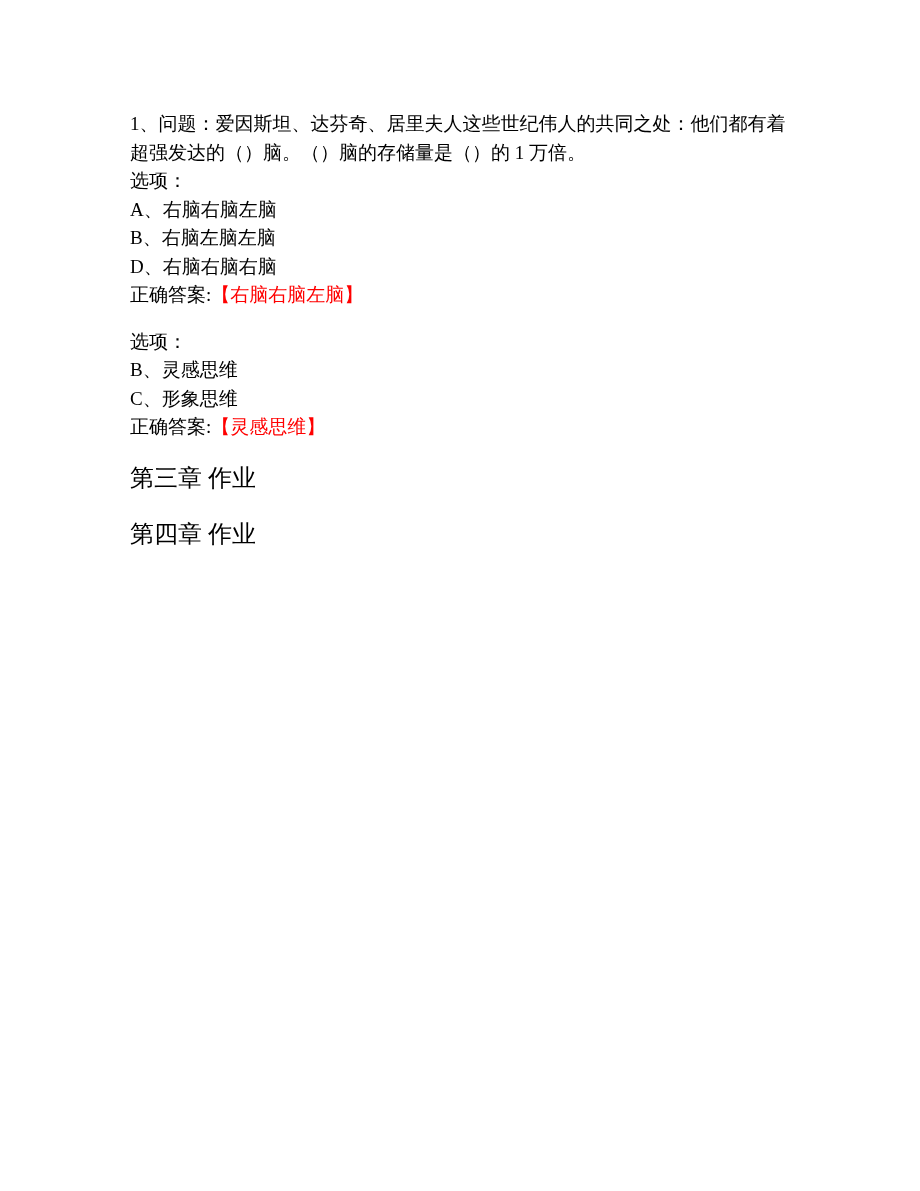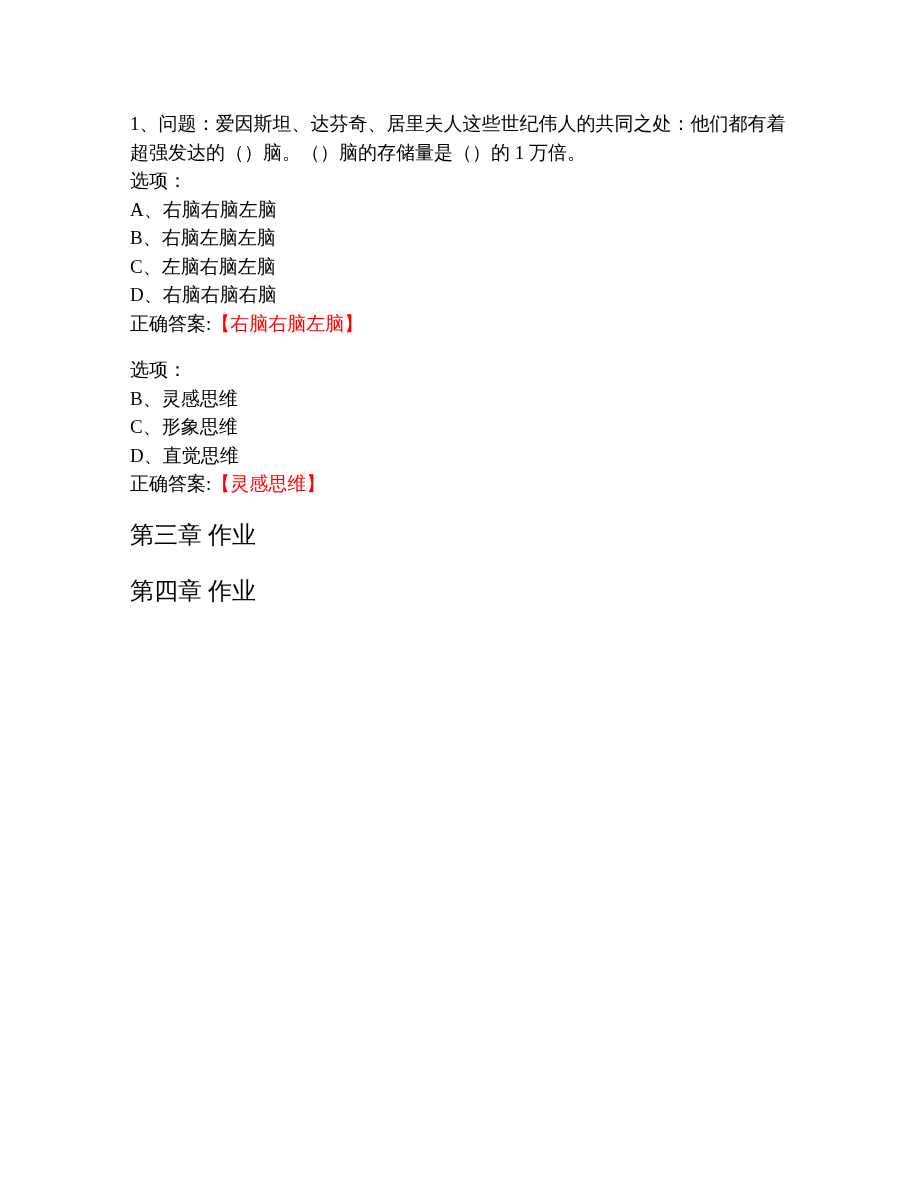--- a/index.html
+++ b/index.html
@@ -34,32 +34,30 @@
 </head>
 <body>
 
 <div class="page">
 
   <div class="question-block">
     <span class="line">1、问题：爱因斯坦、达芬奇、居里夫人这些世纪伟人的共同之处：他们都有着超强发达的（）脑。（）脑的存储量是（）的 1 万倍。</span>
     <span class="line">选项：</span>
     <span class="line">A、右脑右脑左脑</span>
     <span class="line">B、右脑左脑左脑</span>
-    <span class="line">C、左脑右脑左脑</span>
     <span class="line">D、右脑右脑右脑</span>
     <span class="line">
       <span>正确答案:</span><span class="answer-value">【右脑右脑左脑】</span>
     </span>
   </div>
 
   <div class="question-block">
     <span class="line">选项：</span>
     <span class="line">B、灵感思维</span>
     <span class="line">C、形象思维</span>
-    <span class="line">D、直觉思维</span>
     <span class="line">
       <span>正确答案:</span><span class="answer-value">【灵感思维】</span>
     </span>
   </div>
 
   <div class="section-heading">第三章 作业</div>
   <div class="section-heading">第四章 作业</div>
 
 </div>
 

